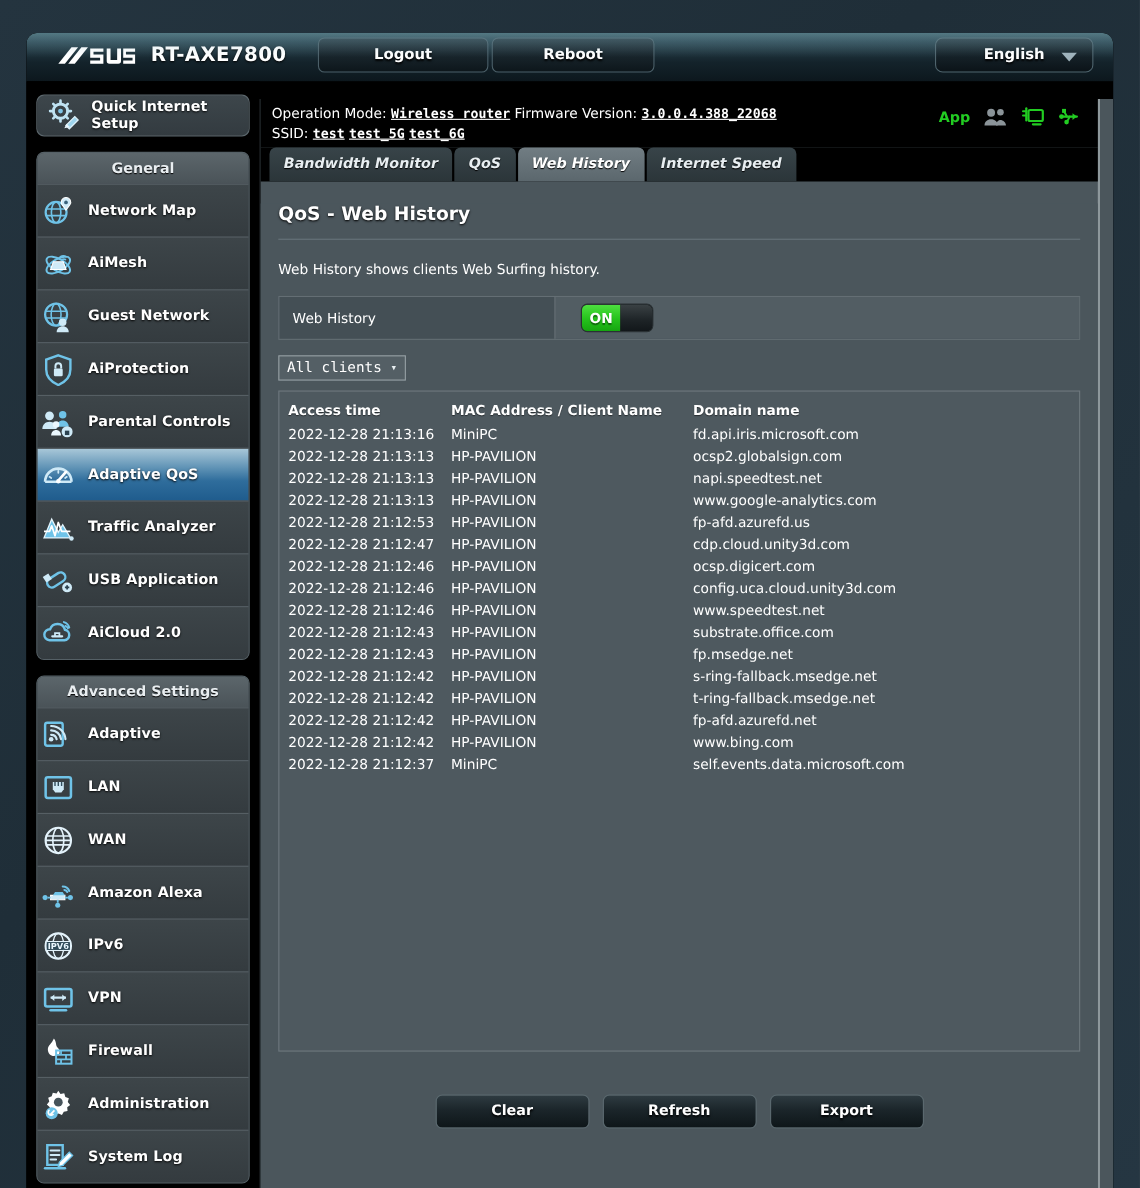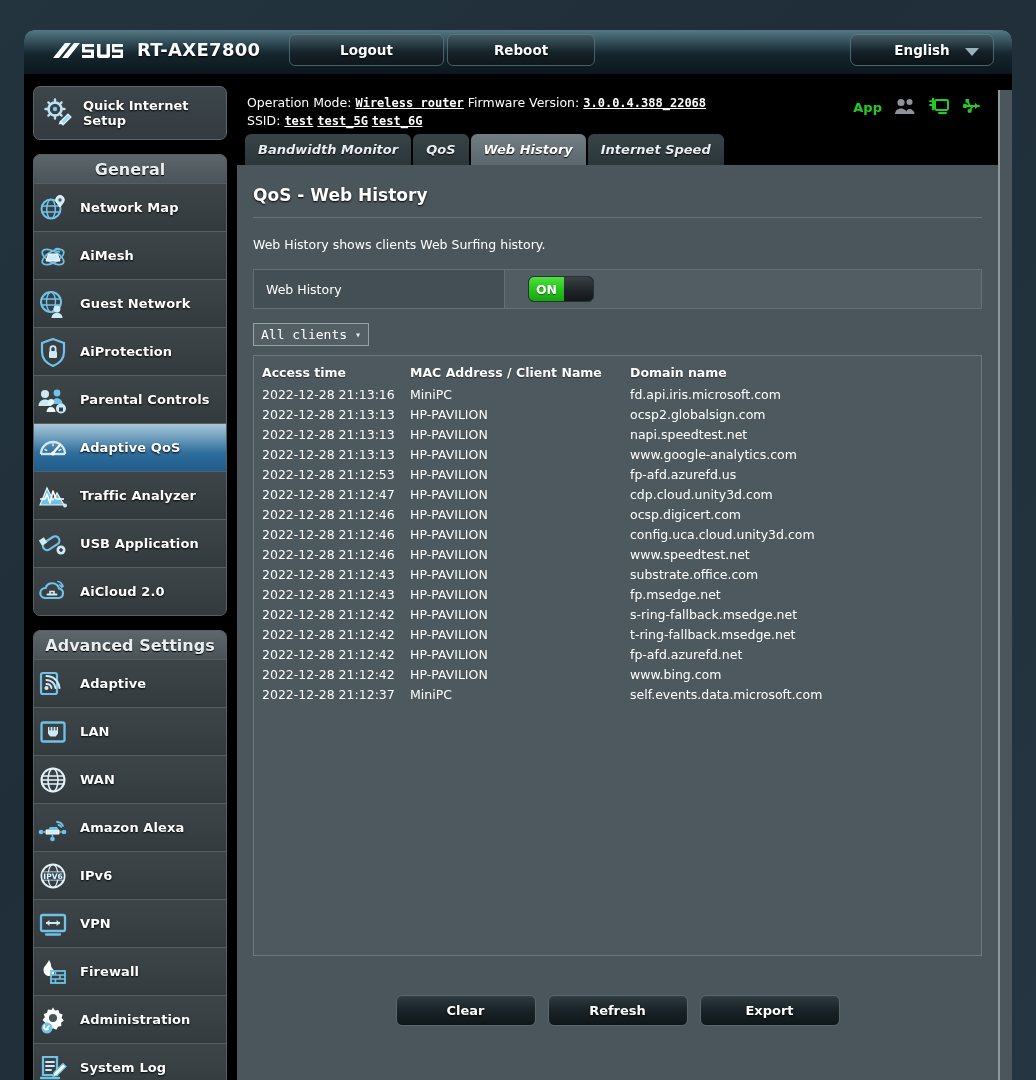--- a/index.html
+++ b/index.html
@@ -88,21 +88,21 @@
 
   
   #sidebar {
     position: absolute; left: 0; top: 0;
     width: 212px; height: 1006px;
     background: #000;
     padding: 8px 9px 0 9px;
   }
   .qis-box {
     margin-top: 4px;
-    height: 54px;
+    height: 38px;
     background: linear-gradient(180deg,#3d464b 0%, #333b40 100%);
     border: 1px solid #5b666c;
     border-radius: 7px;
     display: flex; align-items: center;
     padding-left: 10px; gap: 9px;
     cursor: pointer;
   }
   .qis-label {
     font-size: 13px; font-weight: bold; color: #fff;
     line-height: 15px; text-shadow: 0 1px 2px #000;
@@ -111,21 +111,21 @@
     margin-top: 14px;
     border: 1px solid #556066;
     border-radius: 7px;
     overflow: hidden;
     background: #3a4246;
   }
   .group-header {
     height: 28px;
     background: linear-gradient(180deg,#5c666b 0%, #4a5358 100%);
     display: flex; align-items: center; justify-content: center;
-    font-size: 16px; font-weight: bold; color: #e9eef1;
+    font-size: 13px; font-weight: bold; color: #e9eef1;
     text-shadow: 0 1px 1px #000;
   }
   .menu-item {
     height: 48px;
     background: linear-gradient(180deg,#3d4549 0%, #343b3f 100%);
     border-top: 1px solid #565f64;
     display: flex; align-items: center;
     padding-left: 4px; gap: 12px;
     cursor: pointer;
   }

